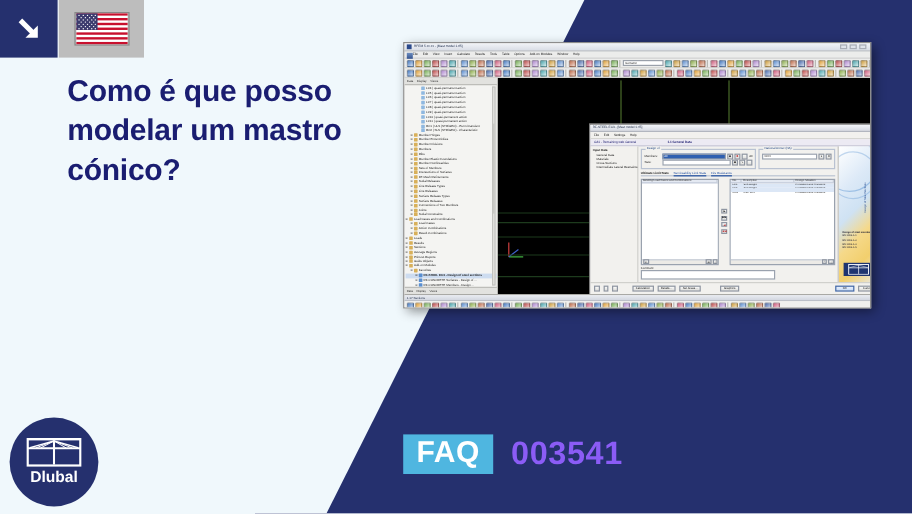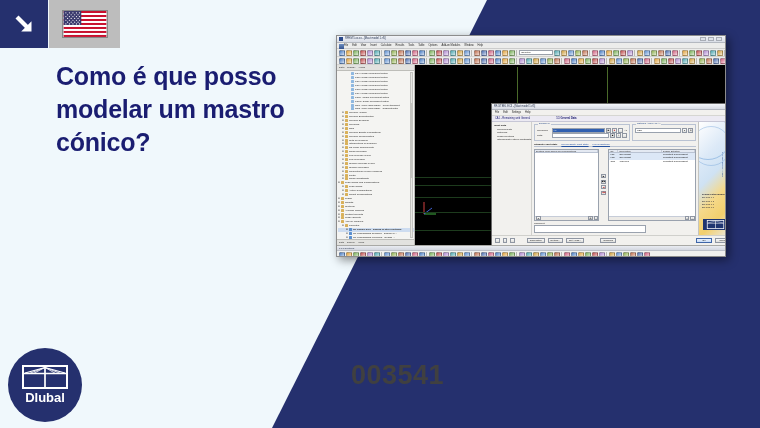--- a/index.html
+++ b/index.html
@@ -66,21 +66,21 @@
     position: absolute; left: 336px; top: 362px;
     display: flex; align-items: center; z-index: 5;
   }
   #faq-tag {
     background: #4fb6e0; color: #ffffff;
     font-size: 25px; font-weight: bold;
     padding: 3px 11px 5px 11px; line-height: 1;
     letter-spacing: 0.5px;
   }
   #faq-number {
-    color: #404040; font-size: 27px; font-weight: bold;
+    color: #8b5cf6; font-size: 27px; font-weight: bold;
     margin-left: 15px; letter-spacing: 0.5px; line-height: 1;
   }
 
   
   #app-shot {
     position: absolute; left: 336px; top: 35px;
     width: 390px; height: 222px;
     background: #e8e8e4;
     border: 1px solid #8c8c8c;
     box-shadow: 3px 3px 9px rgba(0,0,0,0.45);
@@ -388,20 +388,21 @@
       <line x1="23" y1="2.5" x2="33" y2="8.2" stroke="#ffffff" stroke-width="0.8"></line>
       <line x1="23" y1="2.5" x2="38" y2="8.2" stroke="#ffffff" stroke-width="0.8"></line>
       <line x1="23" y1="2.5" x2="8" y2="8.2" stroke="#ffffff" stroke-width="0.8"></line>
     </svg>
     <div id="dlubal-word">Dlubal</div>
   </div>
 
   <div id="headline">Como é que posso modelar um mastro cónico?</div>
 
   <div id="faq-row">
+    <div id="faq-tag">FAQ</div>
     <div id="faq-number">003541</div>
   </div>
 
   <div id="app-shot">
 
     <div id="app-titlebar">
       <span id="app-title-icon"></span>
       <span id="app-title-text" class="tiny">RFEM 5.xx.xx - [Mast model 1.rf5]</span>
       <span id="app-title-buttons">
         <span class="winbtn"></span>

